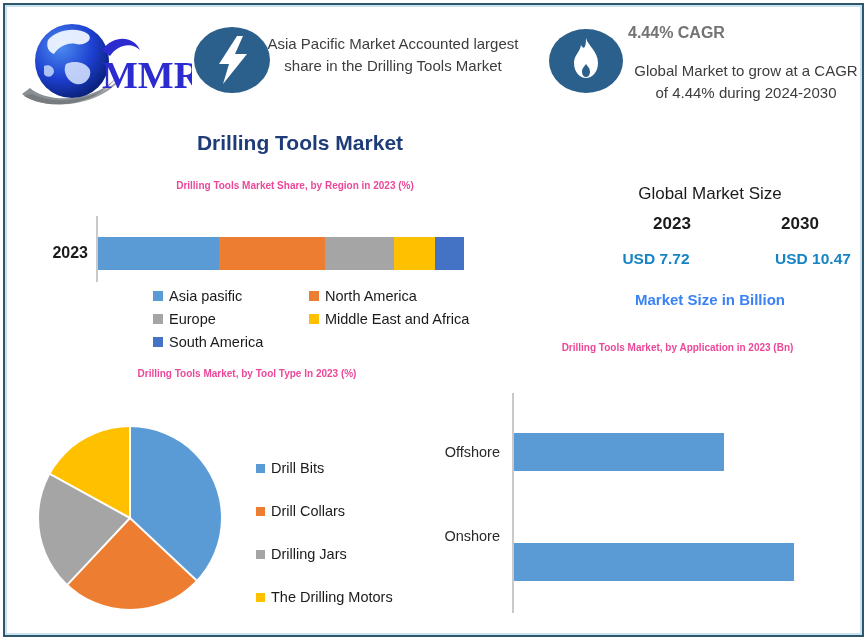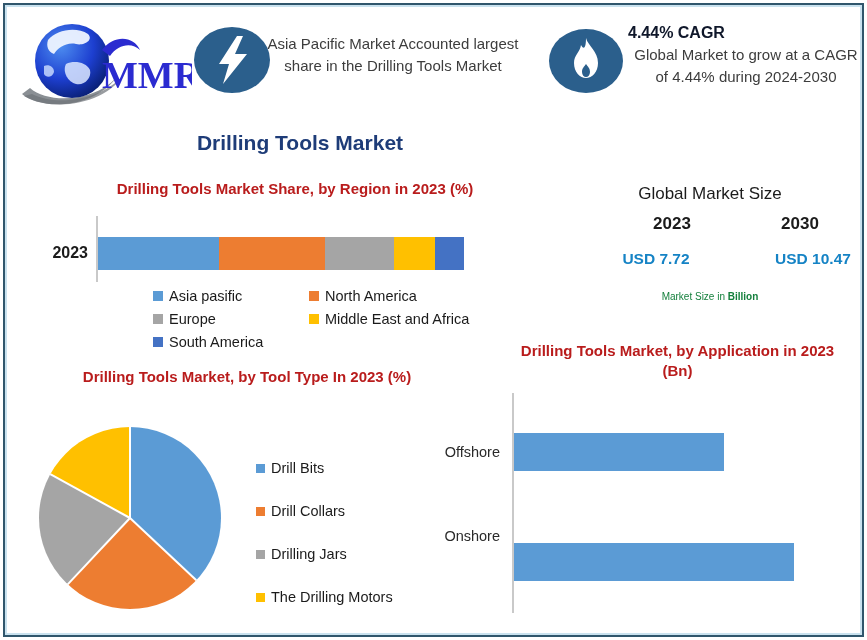--- a/index.html
+++ b/index.html
@@ -9,28 +9,28 @@
   }
   .frame {
     position:absolute; inset:3px; border:2px solid #30566c;
     box-shadow: inset 0 0 0 2px #c9e2ef; pointer-events:none; z-index:50;
   }
   .abs { position:absolute; }
   .center { text-align:center; }
 
   
   .fact-text { font-size:15px; line-height:1.45; color:#3d3d3d; text-align:center; }
-  .fact2-title { font-size:16px; font-weight:bold; color:#0f172a; }
+  .fact2-title { font-size:16px; font-weight:bold; color:#737373; }
   .icon-ellipse { display:block; }
 
   
   .main-title { font-size:21px; font-weight:bold; color:#1e3c78; }
 
   
-  .chart-title { font-size:15px; font-weight:bold; color:#b91c1c; line-height:1.35; }
+  .chart-title { font-size:10px; font-weight:bold; color:#ec4899; line-height:1.35; }
 
   
   .axis-v { background:#c9c9c9; width:1.5px; }
   .stacked-bar { display:flex; height:33px; }
   .cat-label { font-size:16px; font-weight:bold; text-align:right; }
 
   .legend-grid {
     display:grid; grid-template-columns:152px auto; row-gap:7px; column-gap:4px;
     font-size:14.5px; color:#1b1b1b;
   }
@@ -41,21 +41,21 @@
   .pie { border-radius:50%; position:relative; }
   .pie-sep { position:absolute; width:2px; height:91px; left:90px; top:0;
              background:#ffffff; transform-origin:50% 100%; }
   .pie-legend { display:flex; flex-direction:column; gap:27px; font-size:14.5px; }
   .pie-legend .swatch { width:9px; height:9px; flex:0 0 9px; }
 
   
   .ms-title { font-size:17px; font-weight:normal; }
   .ms-year { font-size:17px; font-weight:bold; }
   .ms-value { font-size:15.5px; font-weight:bold; }
-  .ms-note { font-size:10px; color:#15803d; }
+  .ms-note { font-size:15px; color:#3b82f6;font-weight:bold; }
 
   
   .hbar { height:38px; }
   .app-label { font-size:14.5px; color:#2a2a2a; text-align:right; }
 </style>
 </head>
 <body>
 
 <div class="canvas">
   <div class="frame"></div>
@@ -95,21 +95,21 @@
   <div class="abs" style="left:548px; top:28px;">
     <svg class="icon-ellipse" width="76" height="66" viewBox="0 0 76 66">
       <ellipse cx="38" cy="33" rx="37" ry="32" fill="#2b5f8c"></ellipse>
       <path d="M38 10 C 40 18, 50 23, 50 35 C 50 44, 44 50, 38 50 C 32 50, 26 44, 26 35 C 26 27, 32 24, 33 17 C 35 21, 38 22, 38 10 Z" fill="#ffffff"></path>
       <path d="M38 36 C 40 39, 42 40, 42 44 C 42 47, 40 49, 38 49 C 36 49, 34 47, 34 44 C 34 40, 36 39, 38 36 Z" fill="#2b5f8c"></path>
     </svg>
   </div>
 
   <div class="abs" style="left:628px; top:24px; width:236px;">
     <div class="fact2-title">4.44% CAGR</div>
-    <div class="fact-text" style="margin-top:2px;">Global Market to grow at a CAGR of 4.44% during 2024-2030</div>
+    <div class="fact-text" style="margin-top:18px;">Global Market to grow at a CAGR of 4.44% during 2024-2030</div>
   </div>
 
   <div class="abs main-title center" style="left:90px; top:131px; width:420px;">Drilling Tools Market</div>
 
   <div class="abs chart-title center" style="left:95px; top:179px; width:400px;">Drilling Tools Market Share, by Region in 2023 (%)</div>
 
   <div class="abs axis-v" style="left:96px; top:216px; height:66px;"></div>
   <div class="abs cat-label" style="left:30px; top:244px; width:58px;">2023</div>
   <div class="abs stacked-bar" style="left:98px; top:237px; width:366px;">
       <div style="width: 33%; background: rgb(91, 155, 213);"></div>

